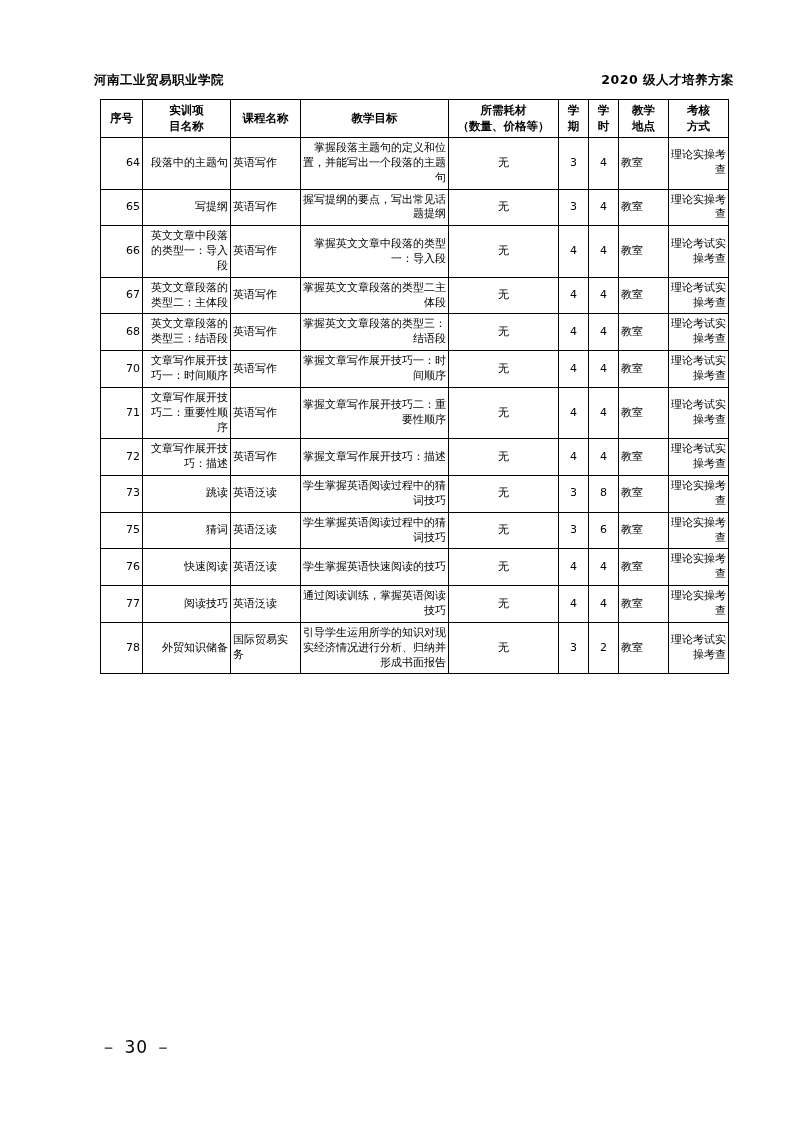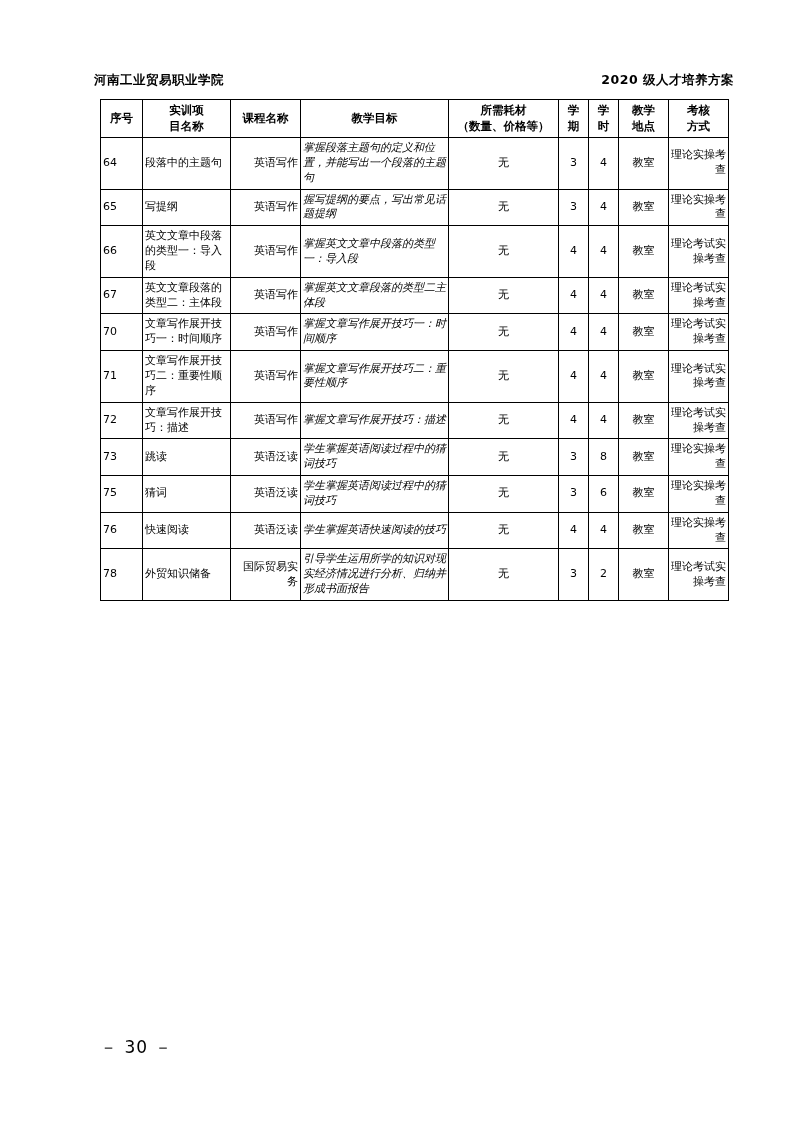--- a/index.html
+++ b/index.html
@@ -51,28 +51,28 @@
     vertical-align: middle;
     line-height: 1.35;
     word-break: break-all;
   }
   thead th {
     text-align: center;
     font-weight: bold;
     font-size: 11.5px;
     padding: 5px 2px;
   }
-  td.c-no     { text-align: left; }
-  td.c-name   { text-align: left; padding-left: 4px; font-family: Liberation Mono, monospace; }
-  td.c-course { text-align: right; }
-  td.c-goal   { text-align: left; padding-left: 5px; font-style: italic; }
+  td.c-no     { text-align: right; }
+  td.c-name   { text-align: right; padding-left: 4px; font-family: Liberation Mono, monospace; }
+  td.c-course { text-align: left; }
+  td.c-goal   { text-align: right; padding-left: 5px; }
   td.c-mat    { text-align: center; }
   td.c-term   { text-align: center; }
   td.c-hours  { text-align: center; }
-  td.c-place  { text-align: center; }
+  td.c-place  { }
   td.c-exam   { text-align: right; padding-left: 4px; }
 
   .footer {
     position: absolute;
     left: 84px;
     top: 1036px;
     font-size: 17px;
     letter-spacing: 1px;
   }
 </style>
@@ -174,20 +174,31 @@
           <td class="c-name">英文文章段落的类型二：主体段</td>
           <td class="c-course">英语写作</td>
           <td class="c-goal">掌握英文文章段落的类型二主体段</td>
           <td class="c-mat">无</td>
           <td class="c-term">4</td>
           <td class="c-hours">4</td>
           <td class="c-place">教室</td>
           <td class="c-exam">理论考试实操考查</td>
         </tr>
         <tr>
+          <td class="c-no">68</td>
+          <td class="c-name">英文文章段落的类型三：结语段</td>
+          <td class="c-course">英语写作</td>
+          <td class="c-goal">掌握英文文章段落的类型三：结语段</td>
+          <td class="c-mat">无</td>
+          <td class="c-term">4</td>
+          <td class="c-hours">4</td>
+          <td class="c-place">教室</td>
+          <td class="c-exam">理论考试实操考查</td>
+        </tr>
+        <tr>
           <td class="c-no">70</td>
           <td class="c-name">文章写作展开技巧一：时间顺序</td>
           <td class="c-course">英语写作</td>
           <td class="c-goal">掌握文章写作展开技巧一：时间顺序</td>
           <td class="c-mat">无</td>
           <td class="c-term">4</td>
           <td class="c-hours">4</td>
           <td class="c-place">教室</td>
           <td class="c-exam">理论考试实操考查</td>
         </tr>
@@ -233,20 +244,31 @@
           <td class="c-term">3</td>
           <td class="c-hours">6</td>
           <td class="c-place">教室</td>
           <td class="c-exam">理论实操考查</td>
         </tr>
         <tr>
           <td class="c-no">76</td>
           <td class="c-name">快速阅读</td>
           <td class="c-course">英语泛读</td>
           <td class="c-goal">学生掌握英语快速阅读的技巧</td>
+          <td class="c-mat">无</td>
+          <td class="c-term">4</td>
+          <td class="c-hours">4</td>
+          <td class="c-place">教室</td>
+          <td class="c-exam">理论实操考查</td>
+        </tr>
+        <tr>
+          <td class="c-no">77</td>
+          <td class="c-name">阅读技巧</td>
+          <td class="c-course">英语泛读</td>
+          <td class="c-goal">通过阅读训练，掌握英语阅读技巧</td>
           <td class="c-mat">无</td>
           <td class="c-term">4</td>
           <td class="c-hours">4</td>
           <td class="c-place">教室</td>
           <td class="c-exam">理论实操考查</td>
         </tr>
         <tr>
           <td class="c-no">78</td>
           <td class="c-name">外贸知识储备</td>
           <td class="c-course">国际贸易实务</td>

